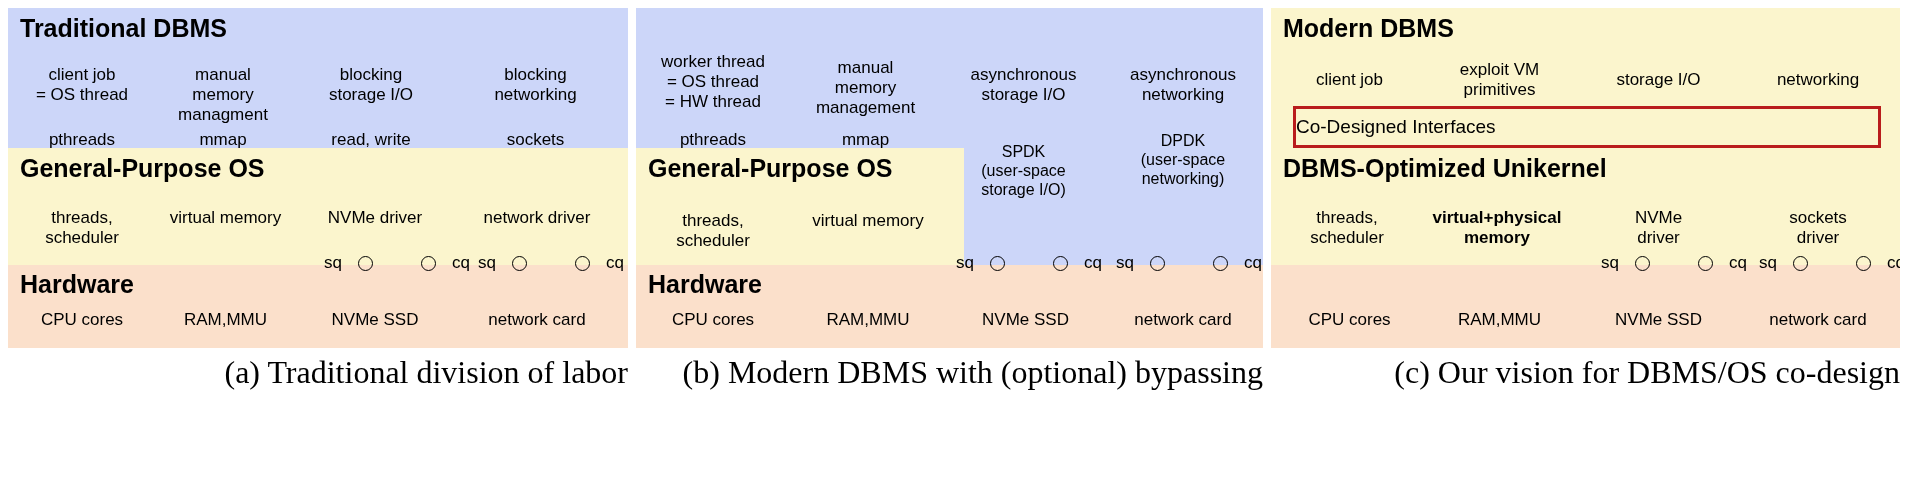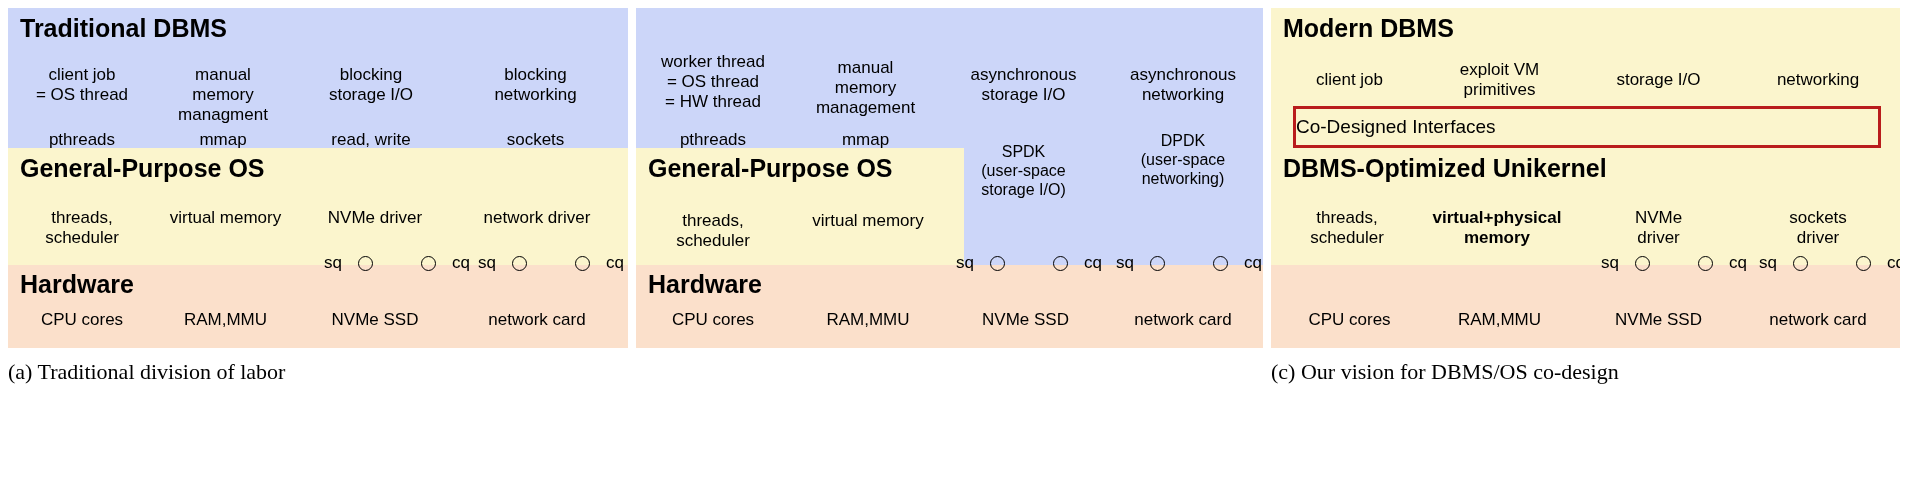--- a/index.html
+++ b/index.html
@@ -89,24 +89,24 @@
     color:#000;
     z-index:6;
   }
 
   
   .caption{
     position:absolute;
     top:352px;
     height:40px;
     font-family:"Liberation Serif", serif;
-    font-size:22px;
+    font-size:32px;
     line-height:40px;
     color:#000;
-    text-align:left;
+    text-align:right;
     white-space:nowrap;
   }
   .caption.a{left:8px;width:620px;}
   .caption.b{left:636px;width:627px;}
   .caption.c{left:1271px;width:629px;}
 </style>
 </head>
 <body>
 
 <div class="figure">
@@ -263,15 +263,16 @@
     </div>
 
 
     <div class="cell" style="left:6px;top:302px;width:145px;">CPU cores</div>
     <div class="cell" style="left:151px;top:302px;width:155px;">RAM,MMU</div>
     <div class="cell" style="left:310px;top:302px;width:155px;">NVMe SSD</div>
     <div class="cell" style="left:468px;top:302px;width:158px;">network card</div>
   </div>
 
   <div class="caption a">(a) Traditional division of labor</div>
+  <div class="caption b">(b) Modern DBMS with (optional) bypassing</div>
   <div class="caption c">(c) Our vision for DBMS/OS co-design</div>
 
 </div>
 
 </body></html>

